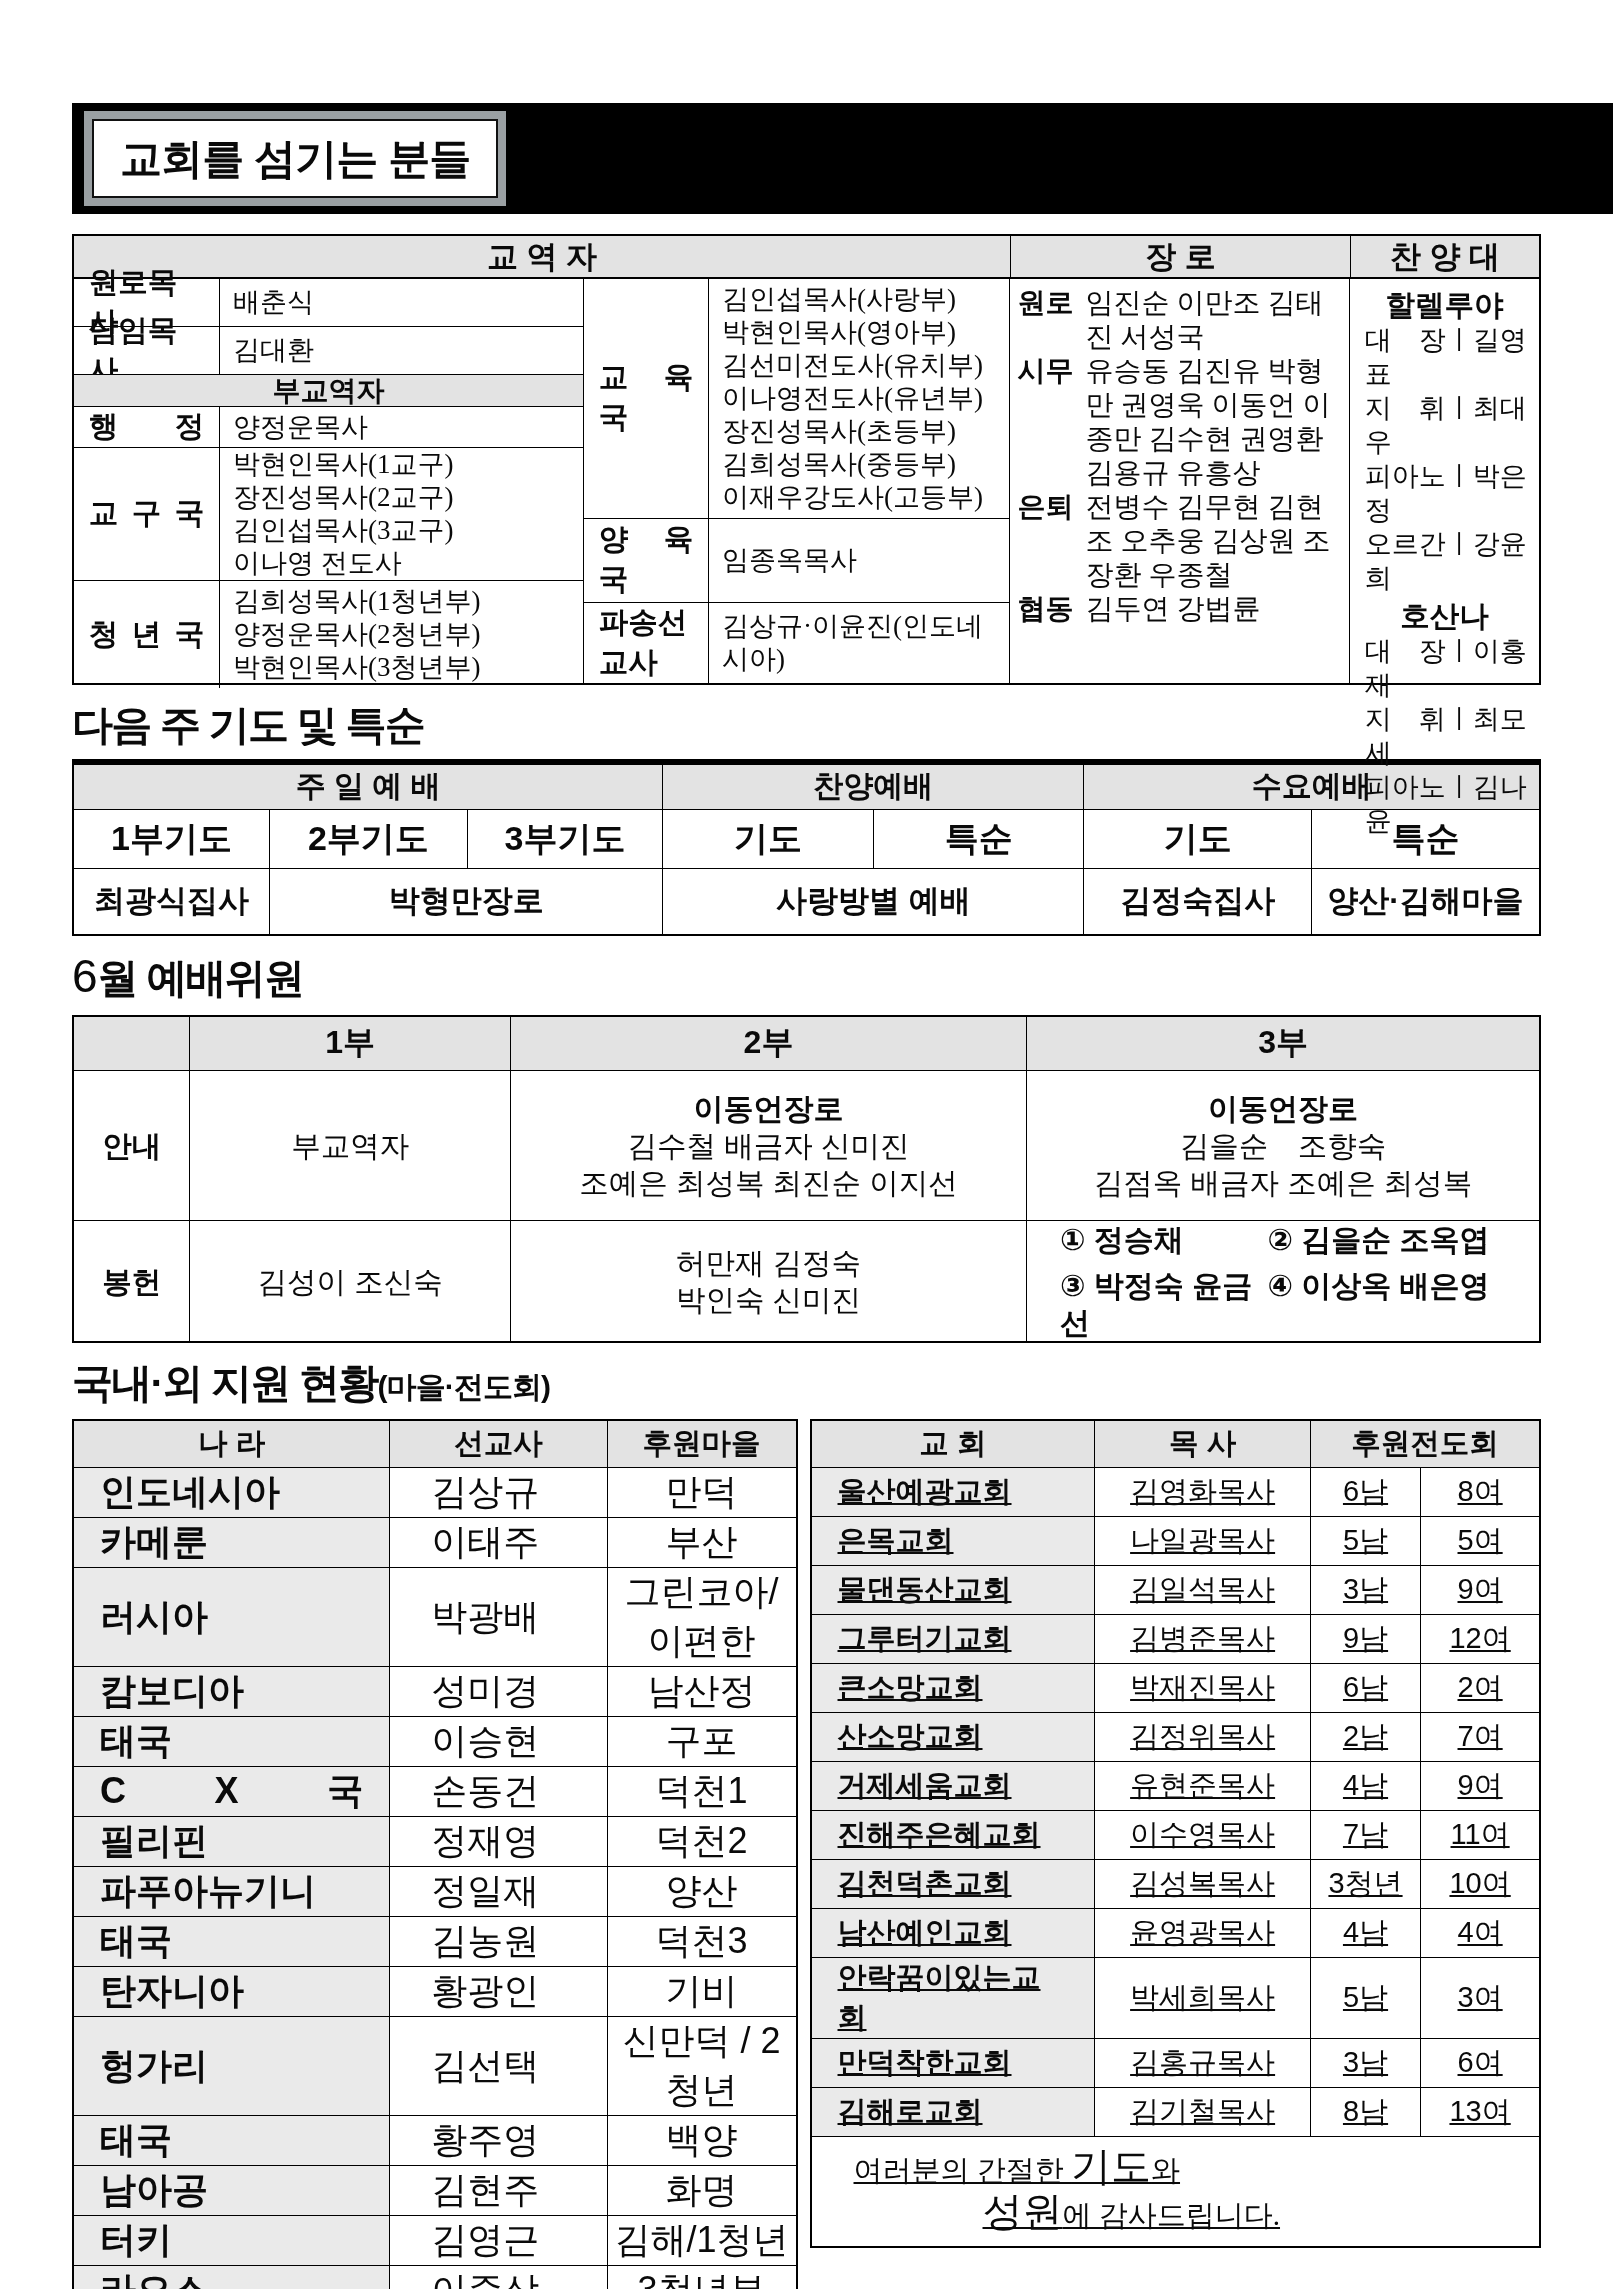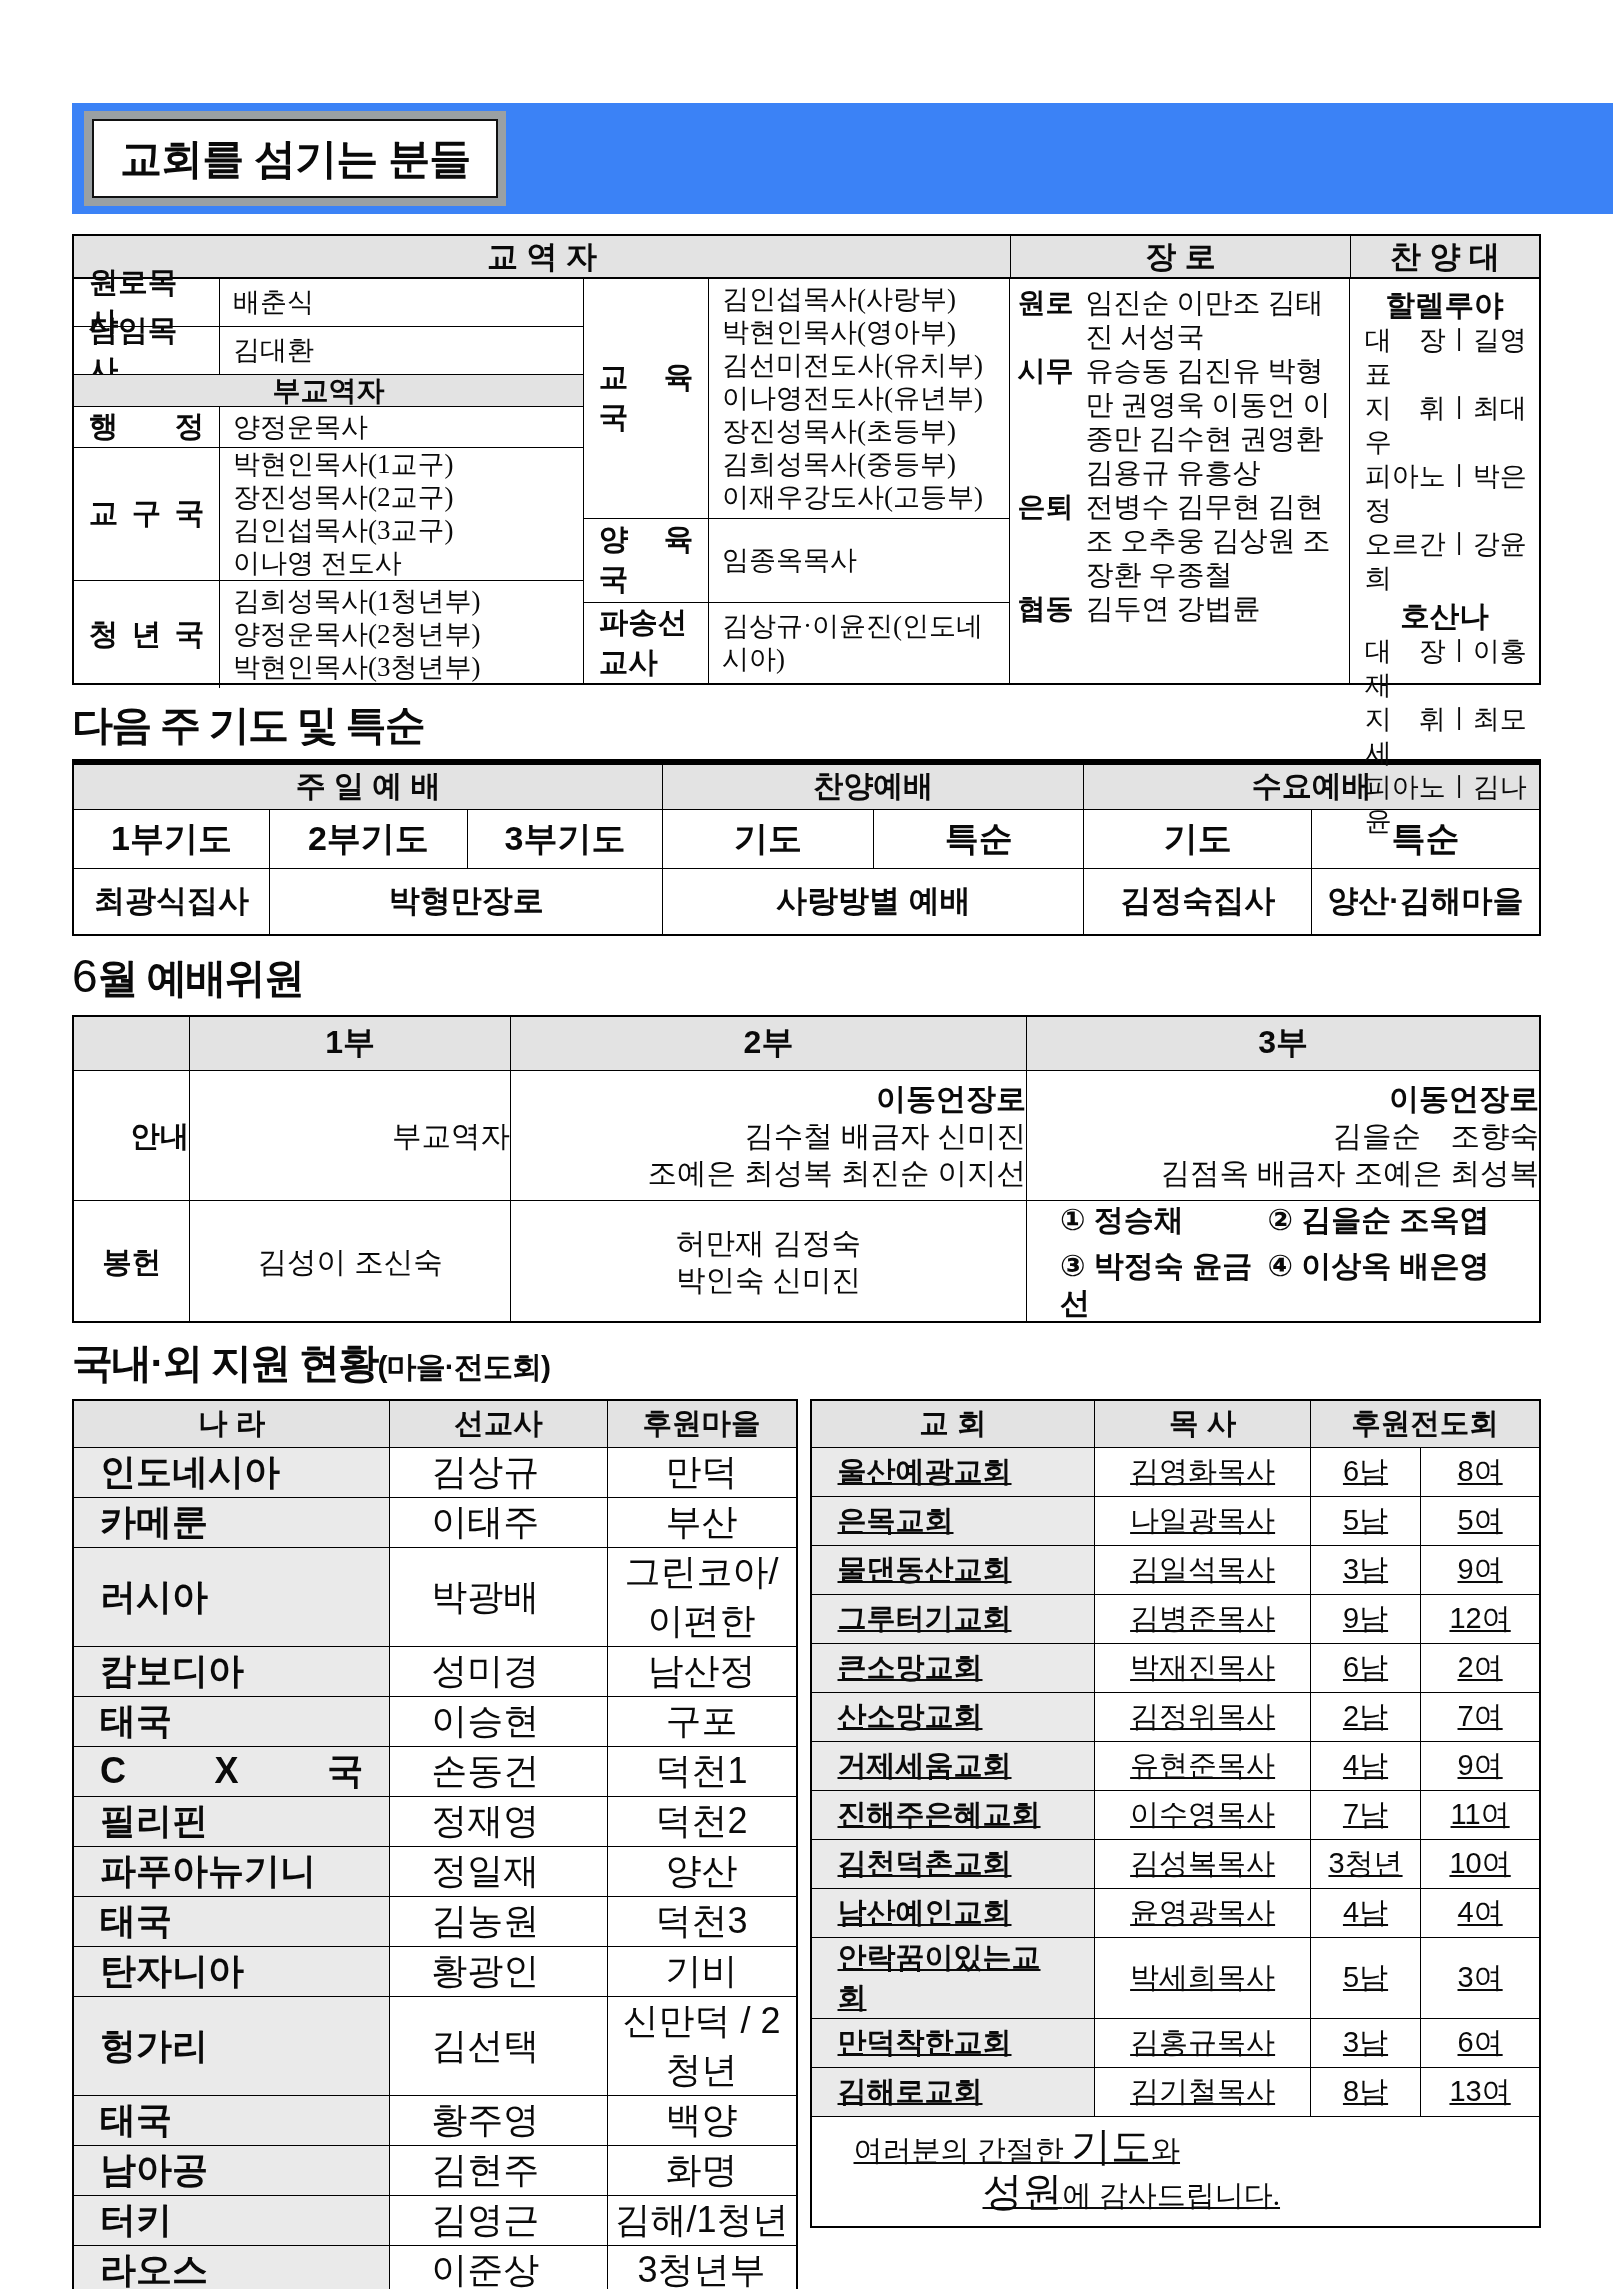--- a/index.html
+++ b/index.html
@@ -9,21 +9,21 @@
     background: #ffffff; color: #0a0a0a;
     font-family: "Liberation Sans", "DejaVu Sans", sans-serif;
     position: relative;
   }
   .serif { font-family: "Liberation Serif", "DejaVu Serif", serif; }
   .pre { white-space: pre-line; }
 
   
   .title-banner {
     margin: 103px 0 0 72px; width: 1541px; height: 111px;
-    background: #3b82f6; display: flex; align-items: center;
+    background: #000000; display: flex; align-items: center;
   }
   .title-box {
     margin-left: 20px; background: #fff; border: 2.8px solid #111;
     outline: 8.3px solid #9aa0a3;
     padding: 9.2px 26px; font-size: 42px; font-weight: bold; letter-spacing: -0.9px;
   }
 
   
   .t1 { margin: 20px 0 0 72px; width: 1469px; border: 2.8px solid #000; }
   .t1-head { display: flex; background: #e3e3e3; border-bottom: 2.8px solid #000;
@@ -79,21 +79,21 @@
   .t2 .assign td { font-size: 31px; font-weight: bold; height: 66px; }
 
   
   .t3 { margin: 14.8px 0 0 72px; width: 1469px; border: 2.8px solid #000; margin-top: 9.2px; }
   .t3 thead th { font-size: 32px; font-weight: bold; height: 55px; }
   .t3 .row-label { font-weight: bold; font-size: 29.5px; }
   .t3 td { font-size: 29.5px; line-height: 37px; }
   .t3 .lead { font-weight: bold; font-size: 30px; }
   .cell-grid { display: grid; grid-template-columns: 1fr 1.15fr; gap: 9.2px 0;
                padding: 0 33px; text-align: left; font-weight: bold; font-size: 30px; }
-  .greet-row td { height: 130px; text-align: right; }
+  .greet-row td { height: 150px; }
   .offer-row td { height: 105px; }
 
   
   .support-wrap { margin: 7.4px 0 0 72px; width: 1469px; display: flex; gap: 12px; align-items: flex-start; }
   .tm { width: 728px; border: 2.8px solid #000; padding-left: 14px; }
   .tc { width: 734px; border: 2.8px solid #000; }
   .tm thead th, .tc thead th { font-size: 29.5px; font-weight: bold; height: 48px; }
   .tm td { height: 42px; font-size: 36px; }
   .tc td { height: 49px; font-size: 29px; text-decoration: underline; }
   .cell-country, .cell-church { background: #eaeaea; font-weight: bold; font-size: 30px;

